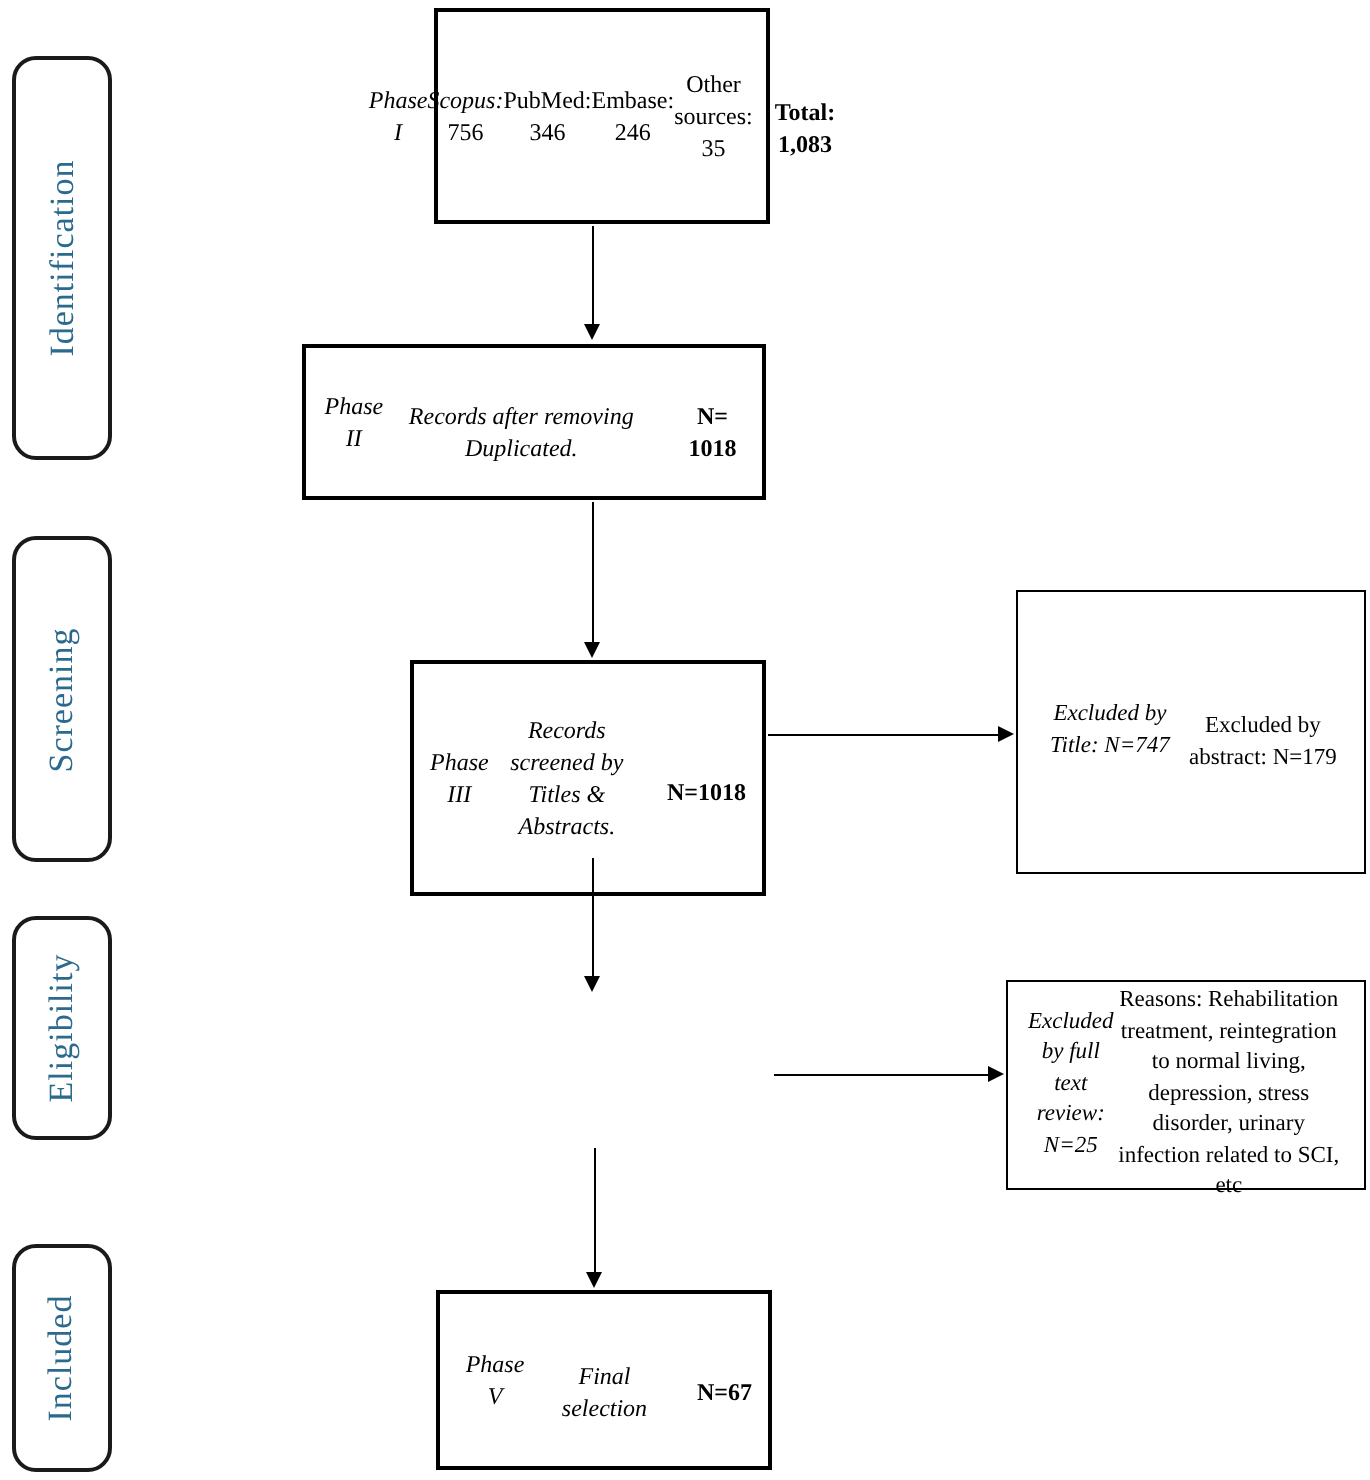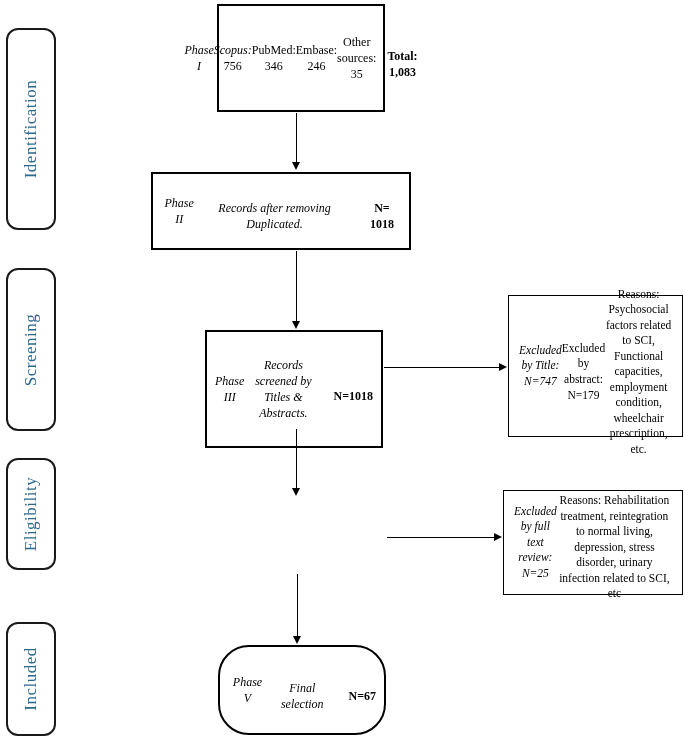--- a/index.html
+++ b/index.html
@@ -93,58 +93,57 @@
     <div><span class="it">Scopus:</span><span> 756</span></div>
     <div>PubMed: 346</div>
     <div>Embase: 246</div>
     <div>Other sources: 35</div>
     <div class="bold mt12">Total: 1,083</div>
   </div>
 
   <div class="vline" style="left:296px; top:113px; height:50px;"></div>
   <div class="arrow-down" style="left:292px; top:162px;"></div>
 
-  <div class="flow-box" style="left:151px; top:172px; width:260px; height:78px;">
+  <div class="flow-box" style="left:151px; top:172px; width:232px; height:78px;">
     <div class="it">Phase II</div>
     <div class="it mt10">Records after removing Duplicated.</div>
     <div class="bold mt10">N= 1018</div>
   </div>
 
   <div class="vline" style="left:296px; top:251px; height:71px;"></div>
   <div class="arrow-down" style="left:292px; top:321px;"></div>
 
   <div class="flow-box" style="left:205px; top:330px; width:178px; height:118px;">
     <div class="it">Phase III</div>
     <div class="it">Records screened by Titles &amp; Abstracts.</div>
     <div class="bold mt14">N=1018</div>
   </div>
 
   <div class="hline" style="left:384px; top:367px; width:115px;"></div>
   <div class="arrow-right" style="left:499px; top:363px;"></div>
 
   <div class="flow-box side-box" style="left:508px; top:295px; width:175px; height:142px;">
     <div class="it">Excluded by Title: N=747</div>
     <div class="mt12">Excluded by abstract: N=179</div>
-    <div class="mt12">Reasons: Psychosocial factors related to SCI, Functional capacities, employment condition, wheelchair prescription, etc.</div>
   </div>
 
   <div class="vline" style="left:296px; top:429px; height:60px;"></div>
   <div class="arrow-down" style="left:292px; top:488px;"></div>
 
 
   <div class="hline" style="left:387px; top:537px; width:108px;"></div>
   <div class="arrow-right" style="left:494px; top:533px;"></div>
 
   <div class="flow-box side-box" style="left:503px; top:490px; width:180px; height:105px;">
     <div class="it">Excluded by full text review: N=25</div>
     <div class="mt10">Reasons: Rehabilitation treatment, reintegration to normal living, depression, stress disorder, urinary infection related to SCI, etc</div>
   </div>
 
   <div class="vline" style="left:297px; top:574px; height:63px;"></div>
   <div class="arrow-down" style="left:293px; top:636px;"></div>
 
-  <div class="flow-box" style="left:218px; top:645px; width:168px; height:90px;border-radius:31px;">
+  <div class="flow-box" style="left:218px; top:645px; width:168px; height:90px;">
     <div class="it">Phase V</div>
     <div class="it mt12">Final selection</div>
     <div class="bold mt12">N=67</div>
   </div>
 
 </div>
 
 </body></html>

